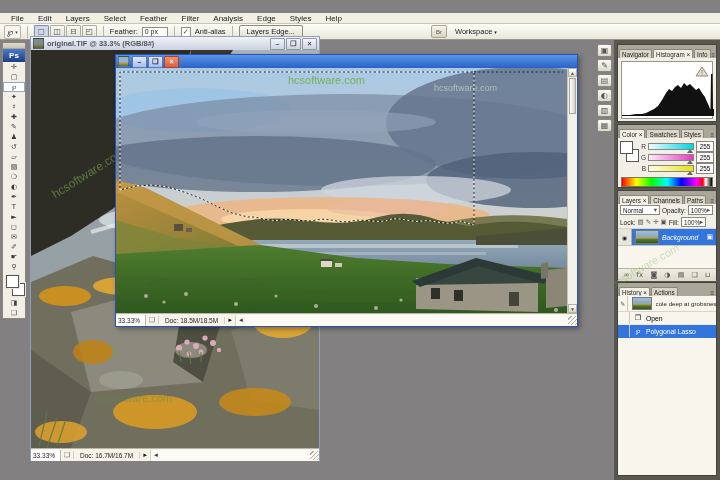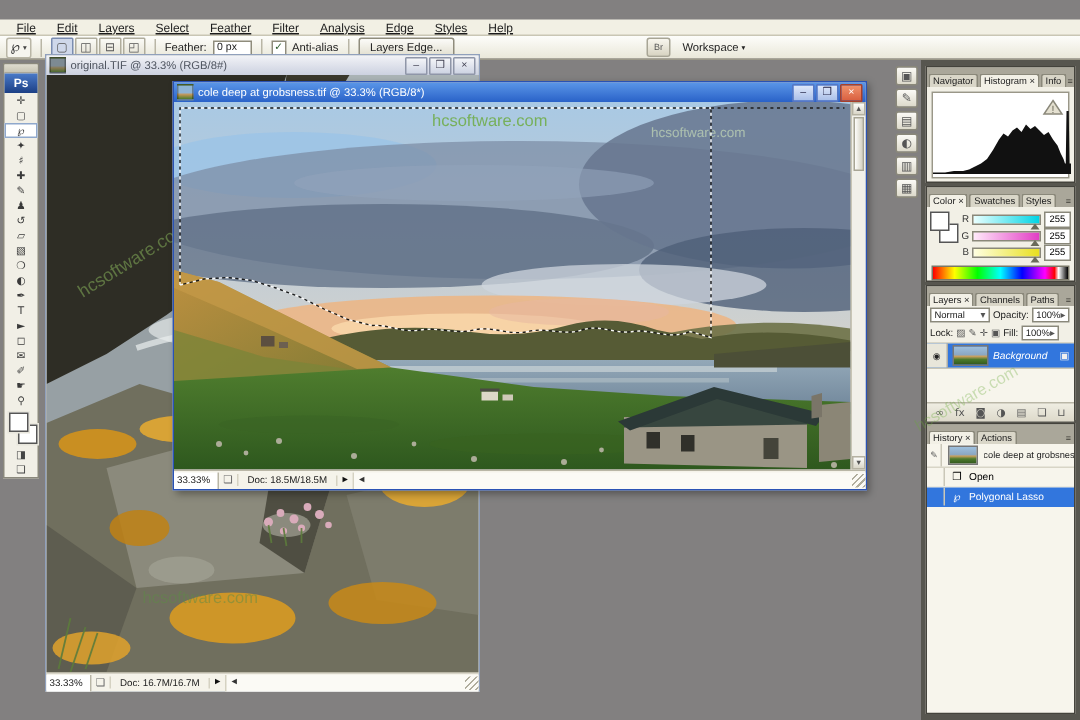--- a/index.html
+++ b/index.html
@@ -11,21 +11,21 @@
   
   .titlebar{left:0;top:0;width:720px;height:13px;
     background:linear-gradient(180deg,#23232e,#05050c);
     color:#fff;font-size:8px;display:flex;align-items:center;gap:4px;padding-left:3px;box-sizing:border-box;}
   .ps-badge{width:9px;height:9px;background:linear-gradient(180deg,#3a6ab8,#17306b);
     color:#cfe0ff;font-size:6px;font-weight:bold;display:flex;align-items:center;justify-content:center;border-radius:1px;}
 
   
   .menubar{left:0;top:13px;width:720px;height:11px;background:#f2f0e4;border-bottom:1px solid #c9c6b4;
     display:flex;align-items:center;font-size:8px;color:#1c1c1c;padding-left:4px;box-sizing:border-box;}
-  .menu-item{padding:0 7px;cursor:default;text-decoration:underline;}
+  .menu-item{padding:0 7px;cursor:default;}
 
   
   .optionsbar{left:0;top:24px;width:720px;height:16px;
     background:linear-gradient(180deg,#fdfdfa,#e9e7d9);border-bottom:1px solid #9b9889;
     display:flex;align-items:center;font-size:7.5px;color:#222;box-sizing:border-box;padding-left:4px;gap:4px;}
   .opt-sep{width:1px;height:12px;background:#b9b6a6;margin:0 2px;}
   .tool-preview{display:flex;align-items:center;gap:2px;padding:1px 2px;border:1px solid #b9b6a6;background:#f6f5ef;border-radius:2px;}
   .tool-preview .g{font-family:"DejaVu Sans",sans-serif;font-size:9px;color:#333;}
   .tool-preview .dd{font-size:5px;color:#444;}
   .combine{width:13px;height:12px;border:1px solid #b0ad9d;background:linear-gradient(180deg,#fafaf6,#e4e1d2);
@@ -52,21 +52,21 @@
   .chips{position:relative;height:24px;margin-top:2px;}
   .chip{position:absolute;width:11px;height:11px;background:#fff;border:1px solid #555;box-shadow:0 0 0 1px #e8e6dc;}
   .chip.fg{left:3px;top:1px;z-index:2;}
   .chip.bg{left:9px;top:9px;z-index:1;}
   .tb-extra{height:10px;display:flex;align-items:center;justify-content:center;font-size:7px;color:#444;font-family:"DejaVu Sans",sans-serif;}
 
   
   .doc-win{box-sizing:border-box;background:#ece9d8;}
   .win-back{left:30px;top:36px;width:290px;height:425px;border:1px solid #90a0bc;z-index:1;}
   .win-front{left:115px;top:54px;width:463px;height:273px;border:1px solid #2a52b4;z-index:5;box-shadow:2px 2px 5px rgba(0,0,0,.35);}
-  .doc-title{height:13px;display:flex;align-items:center;font-size:7.5px;font-weight:normal;
+  .doc-title{height:13px;display:flex;align-items:center;font-size:7.5px;font-weight:bold;
     padding:0 2px;gap:3px;box-sizing:border-box;}
   .doc-title .dt-text{flex:1;white-space:nowrap;overflow:hidden;}
   .win-back .doc-title{background:linear-gradient(180deg,#f2f3f7,#ccd1e0);color:#4f5560;}
   .win-front .doc-title{background:linear-gradient(180deg,var(--tb1),var(--tb2));color:#fff;}
   .doc-ico{width:9px;height:9px;border:1px solid rgba(0,0,0,.3);}
   .wbtns{display:flex;gap:1px;}
   .wbtn{width:13px;height:10px;font-size:7px;line-height:9px;text-align:center;border-radius:1px;
     border:1px solid #8f96a8;background:linear-gradient(180deg,#f4f5f8,#cdd3e2);color:#445;}
   .win-front .wbtn{border-color:#5577c4;background:linear-gradient(180deg,#dfe8fa,#aabfe8);color:#224;}
   .wbtn.close{background:linear-gradient(180deg,#f0926c,var(--close));color:#fff;border-color:#a8402a;}
@@ -301,21 +301,20 @@
       <span class="st-track">
         <span class="la">◄</span>
         <span class="grip"></span>
       </span>
     </div>
   </div>
 
   <div class="abs doc-win win-front">
     <div class="doc-title">
       <span class="doc-ico" style="background:linear-gradient(180deg,#8fb4d4 55%,#c89858 65%,#4c7a2c 100%);"></span>
-      <span class="dt-text">cole deep at grobsness.tif @ 33.3% (RGB/8*)</span>
       <span class="wbtns">
         <span class="wbtn">–</span>
         <span class="wbtn">❒</span>
         <span class="wbtn close">×</span>
       </span>
     </div>
     <div class="doc-body" style="height:245px;">
       <div class="canvas-wrap" style="width:451px;height:245px;">
         <svg width="451" height="245" viewBox="0 0 451 245">
           <defs>

